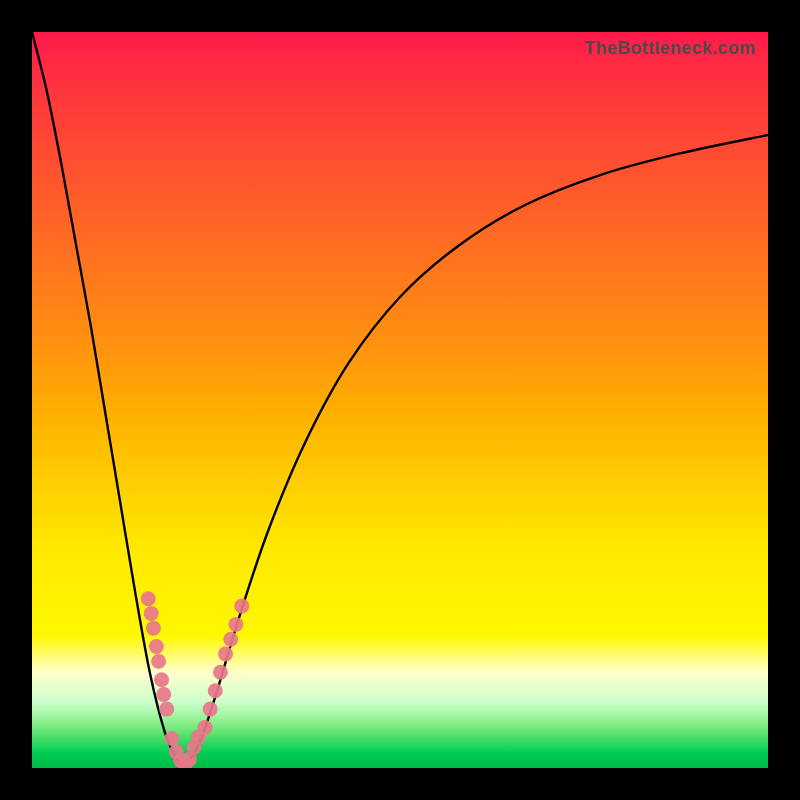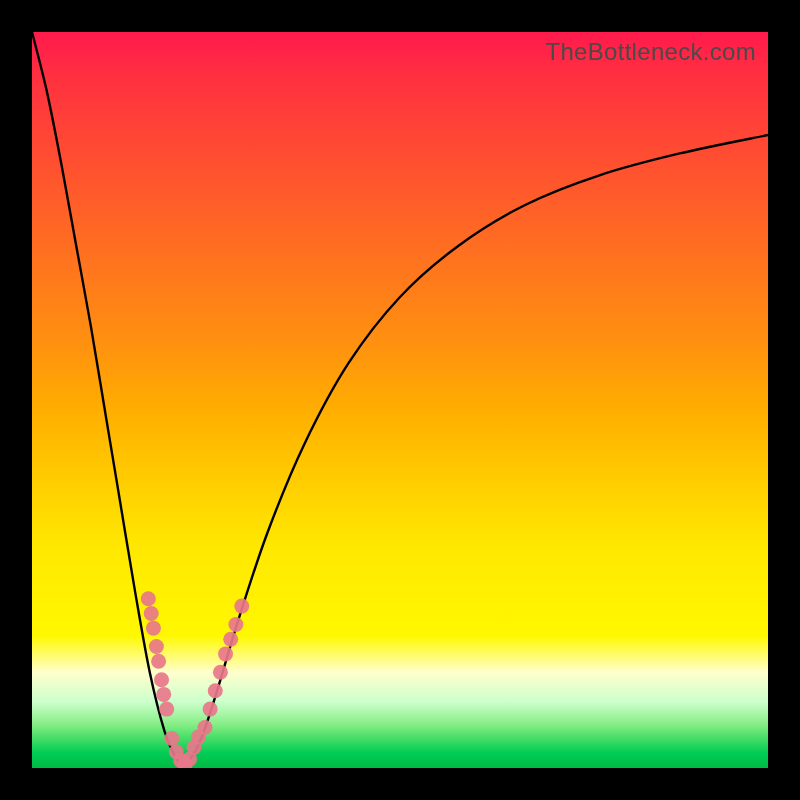--- a/index.html
+++ b/index.html
@@ -39,22 +39,22 @@
         #44dd66 96%,
         #00cc55 98%,
         #00bb44 100%
       );
     }
     .watermark {
       position: absolute;
       top: 6px;
       right: 12px;
       color: #4a4a4a;
-      font-size: 24px;
-      font-weight: 400;
+      font-size: 18px;
+      font-weight: 700;
       letter-spacing: 0.3px;
       z-index: 10;
     }
     svg.curve-layer {
       position: absolute;
       left: 0;
       top: 0;
       width: 100%;
       height: 100%;
     }

